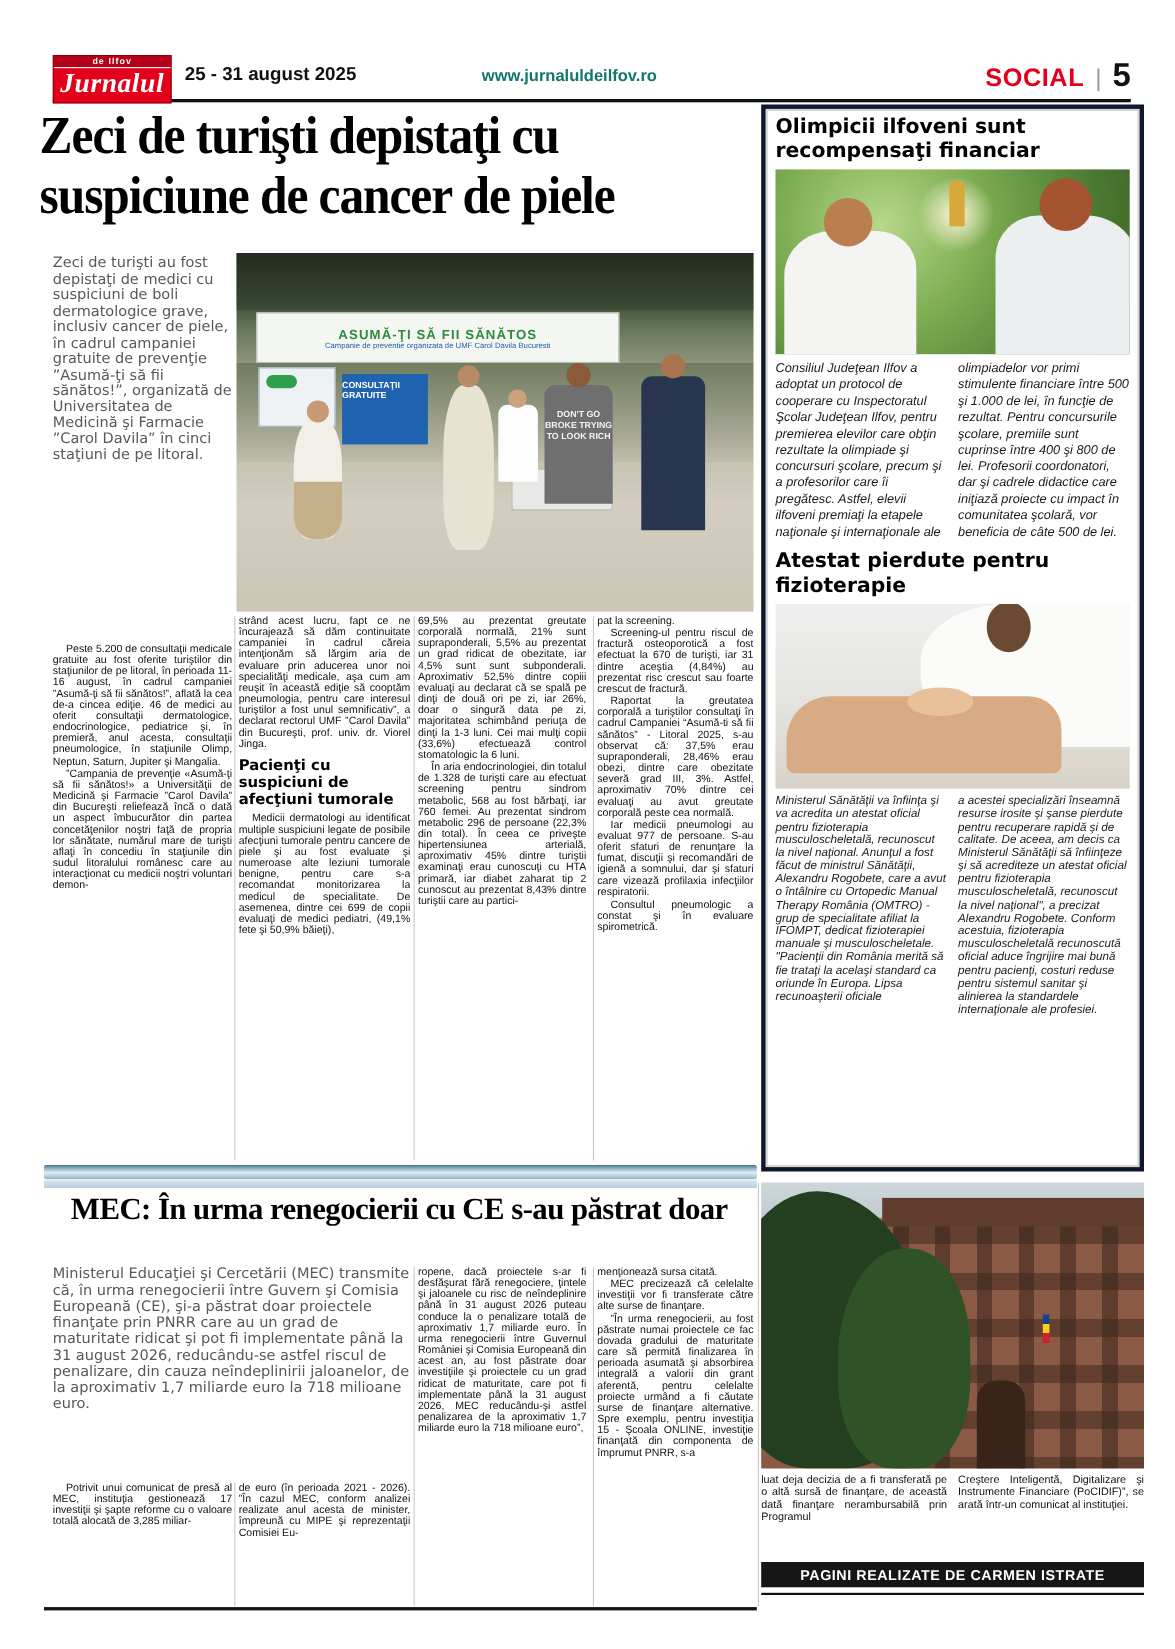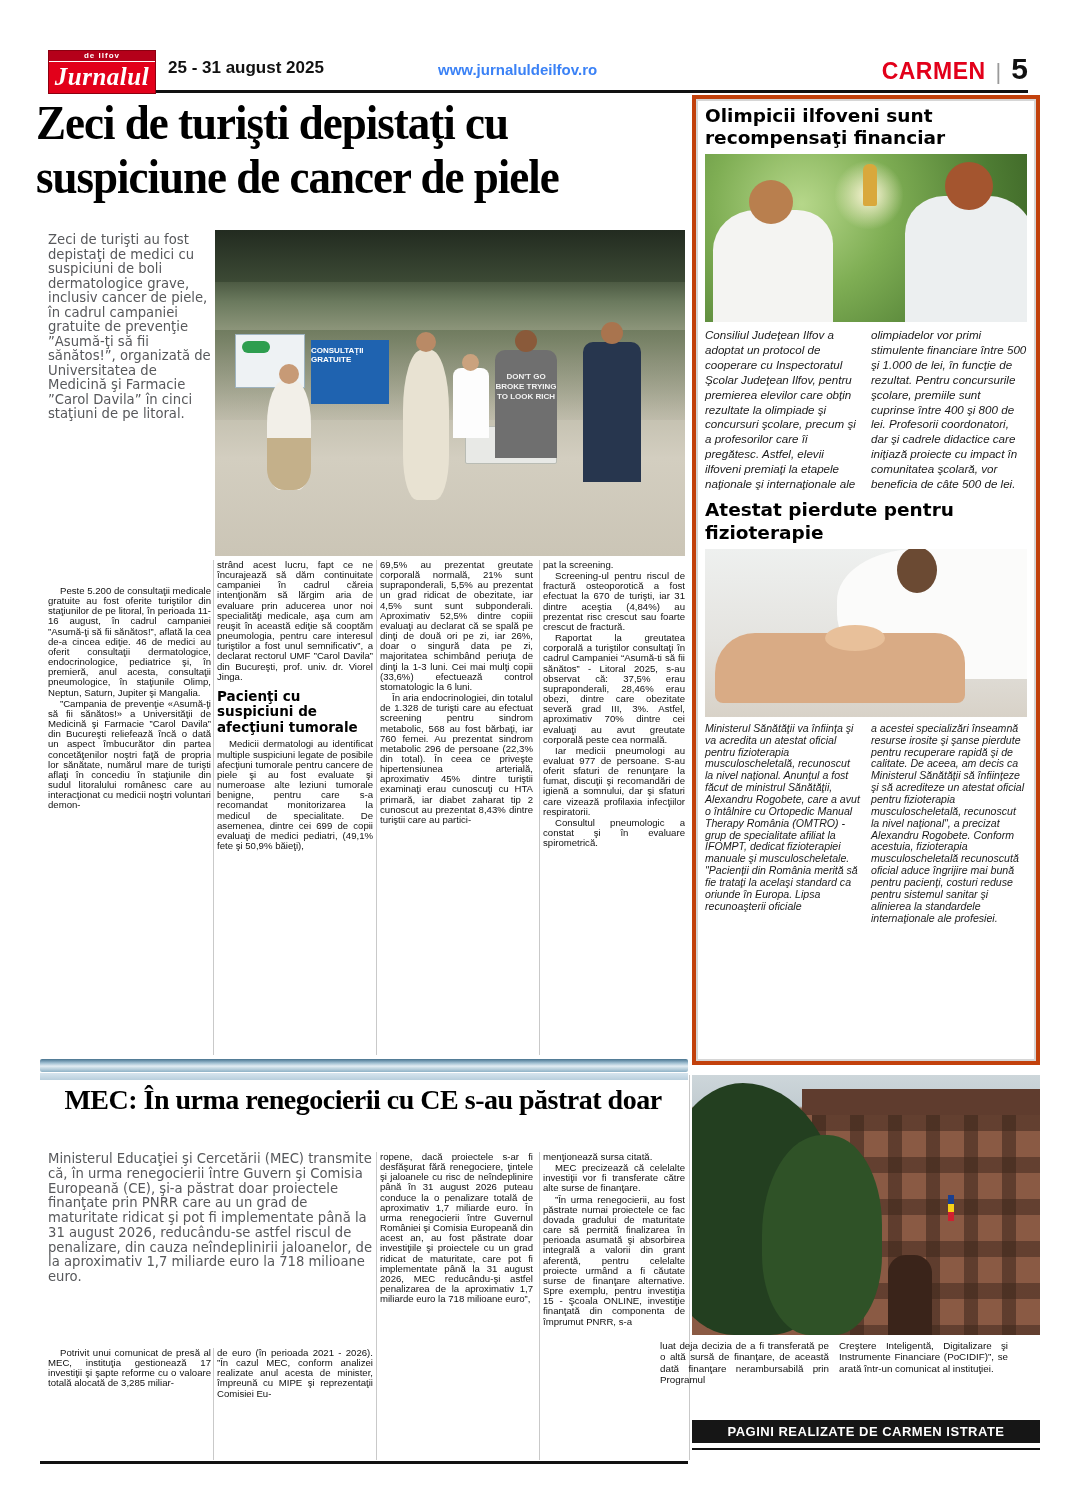--- a/index.html
+++ b/index.html
@@ -9,21 +9,21 @@
 
   
   .logo { position:absolute; left:48px; top:50px; width:108px; height:44px;
           background:#e2001a; border:1px solid #8c0010; color:#fff; text-align:center;
           display:flex; flex-direction:column; justify-content:flex-start; z-index:3; }
   .logo .logo-top { font-size:8px; font-weight:bold; color:#fff; background:#b5001a;
           border-bottom:1px solid #fff; letter-spacing:1px; line-height:10px; }
   .logo .logo-main { font-family:"Liberation Serif", serif; font-style:italic; font-weight:bold;
           font-size:25px; line-height:30px; letter-spacing:0.5px; }
   .hdr-date { position:absolute; left:168px; top:58px; font-size:17px; font-weight:bold; color:#111; }
-  .hdr-url  { position:absolute; left:438px; top:61px; font-size:15px; font-weight:bold; color:#3b82f6; }
+  .hdr-url  { position:absolute; left:438px; top:61px; font-size:15px; font-weight:bold; color:#0f766e; }
   .hdr-right { position:absolute; right:40px; top:52px; display:flex; align-items:baseline; gap:10px; }
   .hdr-section { color:#e2001a; font-weight:bold; font-size:23px; letter-spacing:0.5px; }
   .hdr-sep { color:#9a9a9a; font-size:22px; font-weight:normal; }
   .hdr-page { color:#111; font-weight:bold; font-size:30px; }
   .hdr-rule { position:absolute; left:48px; top:90px; width:980px; height:3px; background:#111; z-index:1; }
 
   
   .main-headline { position:absolute; left:36px; top:96px; width:654px; 
           font-family:"Liberation Serif", serif; font-weight:bold; color:#000;
           font-size:45px; line-height:1.2; letter-spacing:-1px; }
@@ -47,21 +47,21 @@
 
   
   .blue-bar { position:absolute; left:40px; top:1059px; width:648px; height:13px;
       background:linear-gradient(180deg,#48738f 0%, #9dbdd0 30%, #e3edf3 55%, #8fb2c6 100%);
       border-radius:2px; }
   .blue-bar2 { position:absolute; left:40px; top:1073px; width:648px; height:7px;
       background:linear-gradient(180deg,#d7e5ee 0%, #b9cfdd 100%); }
 
   
   .sidebar { position:absolute; left:692px; top:95px; width:348px; height:970px;
-      border:4px solid #c2410c; box-shadow:2px 2px 0 #d6d6d6 inset, -2px -2px 0 #d6d6d6 inset;
+      border:4px solid #0f172a; box-shadow:2px 2px 0 #d6d6d6 inset, -2px -2px 0 #d6d6d6 inset;
       background:#fff; padding:6px 9px; }
   .sb-title { font-family:"DejaVu Sans", sans-serif; font-weight:bold; font-size:18.5px;
       line-height:1.2; color:#000; }
   .sb-cols { display:flex; gap:10px; margin-top:6px; }
   .sb-col { width:50%; color:#1a1a1a;font-style:italic; }
   .s1 .sb-col { font-size:11.6px; line-height:1.28; }
   .s2 .sb-col { font-size:10.6px; line-height:1.12; }
 
   
   .photo { position:relative; overflow:hidden; }
@@ -128,54 +128,58 @@
   .pb-tree2 { left:70px; top:60px; width:120px; height:200px; background:#2f5227; border-radius:50% 45% 40% 40%; }
   .pb-door { left:196px; top:180px; width:44px; height:80px; background:#3a241a; border-radius:18px 18px 0 0; }
   .pb-flag1 { left:256px; top:120px; width:6px; height:26px;
       background:linear-gradient(180deg,#1b3f8f 33%, #f7d117 33% 66%, #cf2030 66%); }
 
   
   .bottom-headline { position:absolute; left:36px; top:1083px; width:654px; text-align:center;
       font-family:"Liberation Serif", serif; font-weight:bold; color:#000;
       font-size:28px; line-height:1.22; letter-spacing:-0.5px; }
   .black-rule-left { position:absolute; left:40px; top:1461px; width:648px; height:3px; background:#111; }
-  .caption-cols { position:absolute; left:660px; top:1340px; width:348px; display:flex; gap:10px;justify-content:space-between; }
+  .caption-cols { position:absolute; left:692px; top:1340px; width:348px; display:flex; gap:10px;justify-content:space-between; }
   .caption-cols .bodycap { width:50%; font-size:9.8px; line-height:1.15; text-align:justify; color:#111; }
   .credit-bar { position:absolute; left:692px; top:1420px; width:348px; height:23px; background:#161616;
       color:#fff; display:flex; align-items:center; justify-content:center;
       font-size:13px; font-weight:bold; letter-spacing:0.5px; }
   .credit-rule { position:absolute; left:692px; top:1448px; width:348px; height:2px; background:#111; }
 </style>
 </head>
 <body>
 
 <div id="page">
 
   <div class="hdr-rule"></div>
   <div class="logo">
     <span class="logo-top">de Ilfov</span>
     <span class="logo-main">Jurnalul</span>
   </div>
   <div class="hdr-date">25 - 31 august 2025</div>
   <div class="hdr-url">www.jurnaluldeilfov.ro</div>
   <div class="hdr-right">
-    <span class="hdr-section">CARMEN</span>
+    <span class="hdr-section">SOCIAL</span>
     <span class="hdr-sep">|</span>
     <span class="hdr-page">5</span>
   </div>
 
   <div class="main-headline">
     <span>Zeci de turişti depistaţi cu</span>
     <span>suspiciune de cancer de piele</span>
   </div>
 
   <div class="lead lead-main">Zeci de turişti au fost depistaţi de medici cu suspiciuni de boli dermatologice grave, inclusiv cancer de piele, în cadrul campaniei gratuite de prevenţie ”Asumă-ţi să fii sănătos!”, organizată de Universitatea de Medicină şi Farmacie ”Carol Davila” în cinci staţiuni de pe litoral.</div>
 
   <div class="photo photo-main">
     <div class="pm-ceiling"></div>
+    <div class="pm-banner">
+      <span class="b1">ASUMĂ-ŢI SĂ FII SĂNĂTOS</span>
+      <span class="b2">Campanie de preventie organizata de UMF Carol Davila Bucuresti</span>
+    </div>
     <div class="pm-wall"></div>
     <div class="pm-logo">
         <i></i>
       </div>
     <div class="pm-poster">CONSULTAŢII GRATUITE</div>
     <div class="pm-table"></div>
     <div class="person pm-w1">
         <span class="head"></span>
         <span class="skirt"></span>
       </div>

